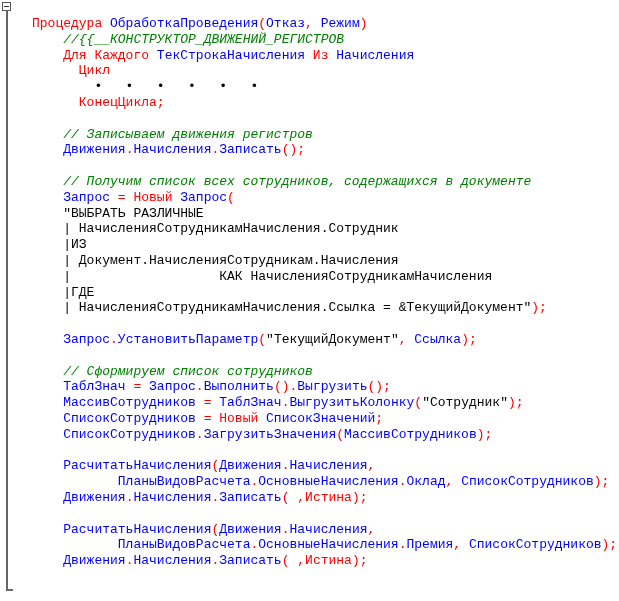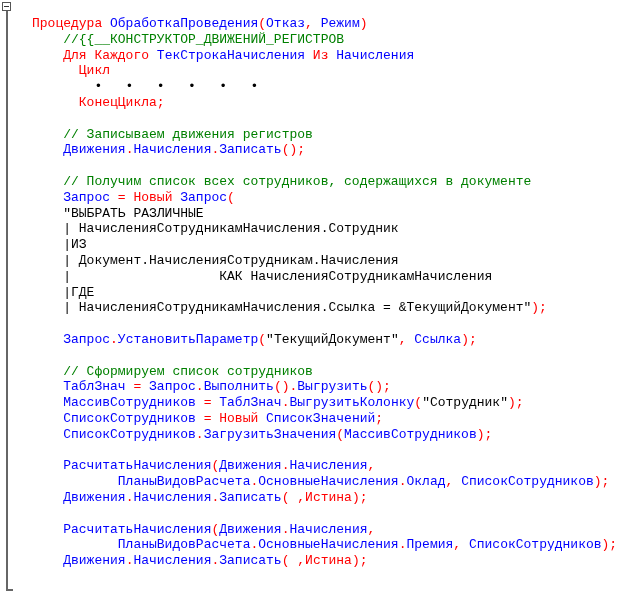--- a/index.html
+++ b/index.html
@@ -8,21 +8,21 @@
   .gutter-box { position:absolute; left:2px; top:2px; width:9px; height:9px; border:1px solid #555; background:#fff; box-sizing:border-box; }
   .gutter-box::after { content:""; position:absolute; left:1px; top:3px; width:5px; height:1px; background:#333; }
   .gutter-line { position:absolute; left:6px; top:11px; width:2px; height:580px; background:#666; }
   .gutter-end { position:absolute; left:6px; top:589px; width:7px; height:2px; background:#666; }
   .code { position:absolute; left:16px; top:0px; margin:16px;
           font-family:"Liberation Mono","DejaVu Sans Mono",monospace; font-size:13px;
           line-height:15.8px; white-space:pre; color:#000; }
   .line { height:15.8px; }
   .kw { color:#ff0000; }
   .id { color:#0000ff; }
-  .cm { color:#008000; }
+  .cm { color:#008000;font-style:italic; }
   .st { color:#000000; }
 </style>
 </head>
 <body>
 
 <div class="editor">
   <div class="gutter-box"></div>
   <div class="gutter-line"></div>
   <div class="gutter-end"></div>
   <div class="code" id="code"><div class="line"><span class="kw">Процедура </span><span class="id">ОбработкаПроведения</span><span class="kw">(</span><span class="id">Отказ</span><span class="kw">, </span><span class="id">Режим</span><span class="kw">)</span></div><div class="line"><span class="cm">    //{{__КОНСТРУКТОР_ДВИЖЕНИЙ_РЕГИСТРОВ</span></div><div class="line"><span class="kw">    Для Каждого </span><span class="id">ТекСтрокаНачисления </span><span class="kw">Из </span><span class="id">Начисления</span></div><div class="line"><span class="kw">      Цикл</span></div><div class="line"><span class="st">        •   •   •   •   •   •</span></div><div class="line"><span class="kw">      КонецЦикла;</span></div><div class="line"> </div><div class="line"><span class="cm">    // Записываем движения регистров</span></div><div class="line"><span class="id">    Движения</span><span class="kw">.</span><span class="id">Начисления</span><span class="kw">.</span><span class="id">Записать</span><span class="kw">();</span></div><div class="line"> </div><div class="line"><span class="cm">    // Получим список всех сотрудников, содержащихся в документе</span></div><div class="line"><span class="id">    Запрос </span><span class="kw">= Новый </span><span class="id">Запрос</span><span class="kw">(</span></div><div class="line"><span class="st">    "ВЫБРАТЬ РАЗЛИЧНЫЕ</span></div><div class="line"><span class="st">    | НачисленияСотрудникамНачисления.Сотрудник</span></div><div class="line"><span class="st">    |ИЗ</span></div><div class="line"><span class="st">    | Документ.НачисленияСотрудникам.Начисления</span></div><div class="line"><span class="st">    |                   КАК НачисленияСотрудникамНачисления</span></div><div class="line"><span class="st">    |ГДЕ</span></div><div class="line"><span class="st">    | НачисленияСотрудникамНачисления.Ссылка = &amp;ТекущийДокумент"</span><span class="kw">);</span></div><div class="line"> </div><div class="line"><span class="id">    Запрос</span><span class="kw">.</span><span class="id">УстановитьПараметр</span><span class="kw">(</span><span class="st">"ТекущийДокумент"</span><span class="kw">, </span><span class="id">Ссылка</span><span class="kw">);</span></div><div class="line"> </div><div class="line"><span class="cm">    // Сформируем список сотрудников</span></div><div class="line"><span class="id">    ТаблЗнач </span><span class="kw">= </span><span class="id">Запрос</span><span class="kw">.</span><span class="id">Выполнить</span><span class="kw">().</span><span class="id">Выгрузить</span><span class="kw">();</span></div><div class="line"><span class="id">    МассивСотрудников </span><span class="kw">= </span><span class="id">ТаблЗнач</span><span class="kw">.</span><span class="id">ВыгрузитьКолонку</span><span class="kw">(</span><span class="st">"Сотрудник"</span><span class="kw">);</span></div><div class="line"><span class="id">    СписокСотрудников </span><span class="kw">= Новый </span><span class="id">СписокЗначений</span><span class="kw">;</span></div><div class="line"><span class="id">    СписокСотрудников</span><span class="kw">.</span><span class="id">ЗагрузитьЗначения</span><span class="kw">(</span><span class="id">МассивСотрудников</span><span class="kw">);</span></div><div class="line"> </div><div class="line"><span class="id">    РасчитатьНачисления</span><span class="kw">(</span><span class="id">Движения</span><span class="kw">.</span><span class="id">Начисления</span><span class="kw">,</span></div><div class="line"><span class="id">           ПланыВидовРасчета</span><span class="kw">.</span><span class="id">ОсновныеНачисления</span><span class="kw">.</span><span class="id">Оклад</span><span class="kw">, </span><span class="id">СписокСотрудников</span><span class="kw">);</span></div><div class="line"><span class="id">    Движения</span><span class="kw">.</span><span class="id">Начисления</span><span class="kw">.</span><span class="id">Записать</span><span class="kw">( ,Истина);</span></div><div class="line"> </div><div class="line"><span class="id">    РасчитатьНачисления</span><span class="kw">(</span><span class="id">Движения</span><span class="kw">.</span><span class="id">Начисления</span><span class="kw">,</span></div><div class="line"><span class="id">           ПланыВидовРасчета</span><span class="kw">.</span><span class="id">ОсновныеНачисления</span><span class="kw">.</span><span class="id">Премия</span><span class="kw">, </span><span class="id">СписокСотрудников</span><span class="kw">);</span></div><div class="line"><span class="id">    Движения</span><span class="kw">.</span><span class="id">Начисления</span><span class="kw">.</span><span class="id">Записать</span><span class="kw">( ,Истина);</span></div><div class="line"> </div><div class="line"> </div><div class="line"><span class="kw">КонецПроцедуры</span></div></div>

